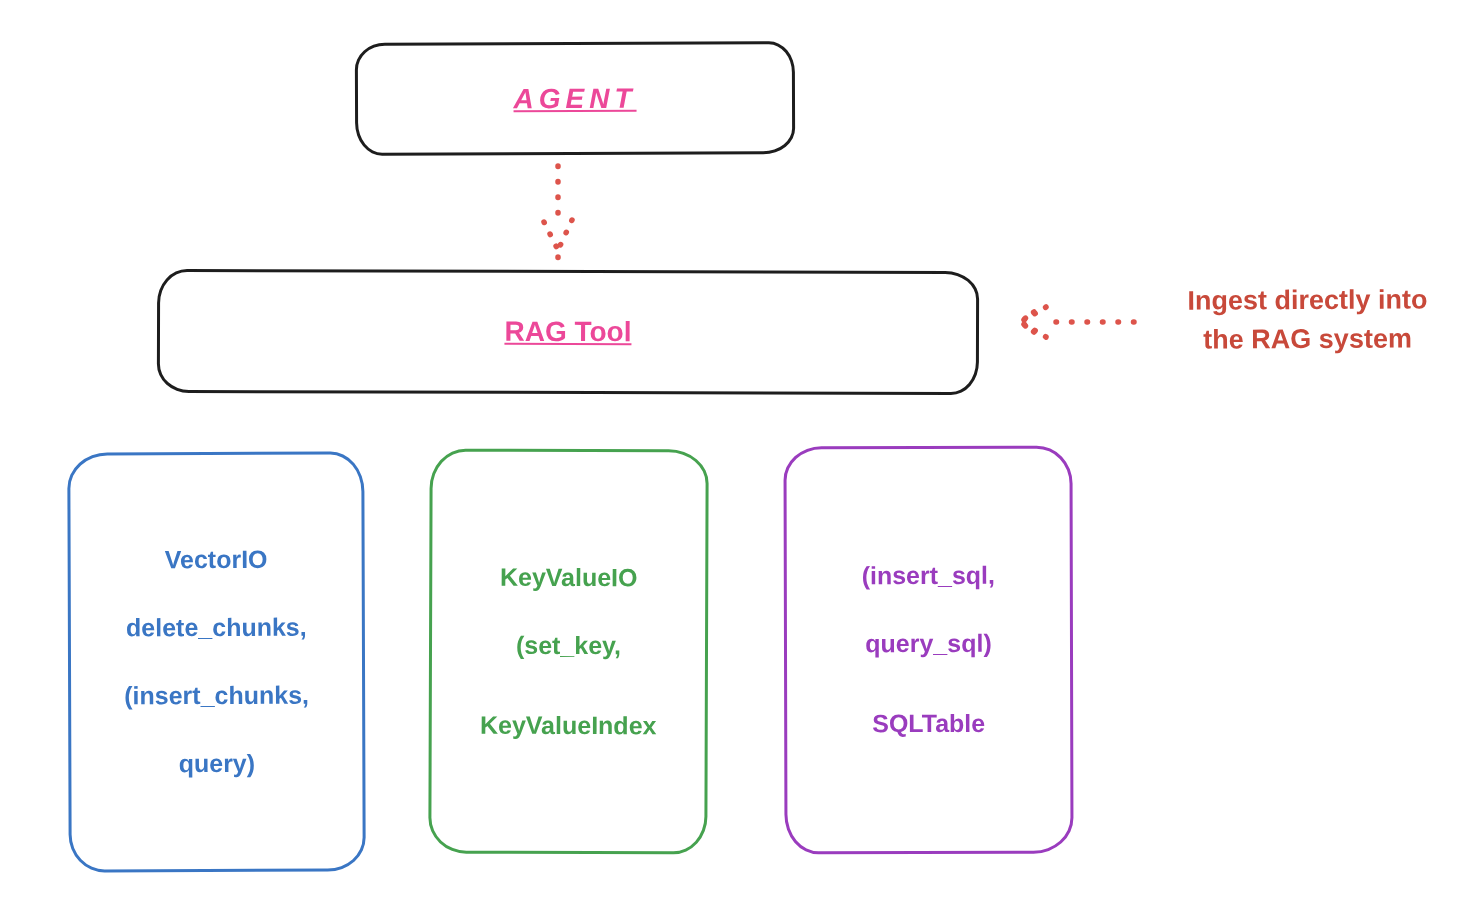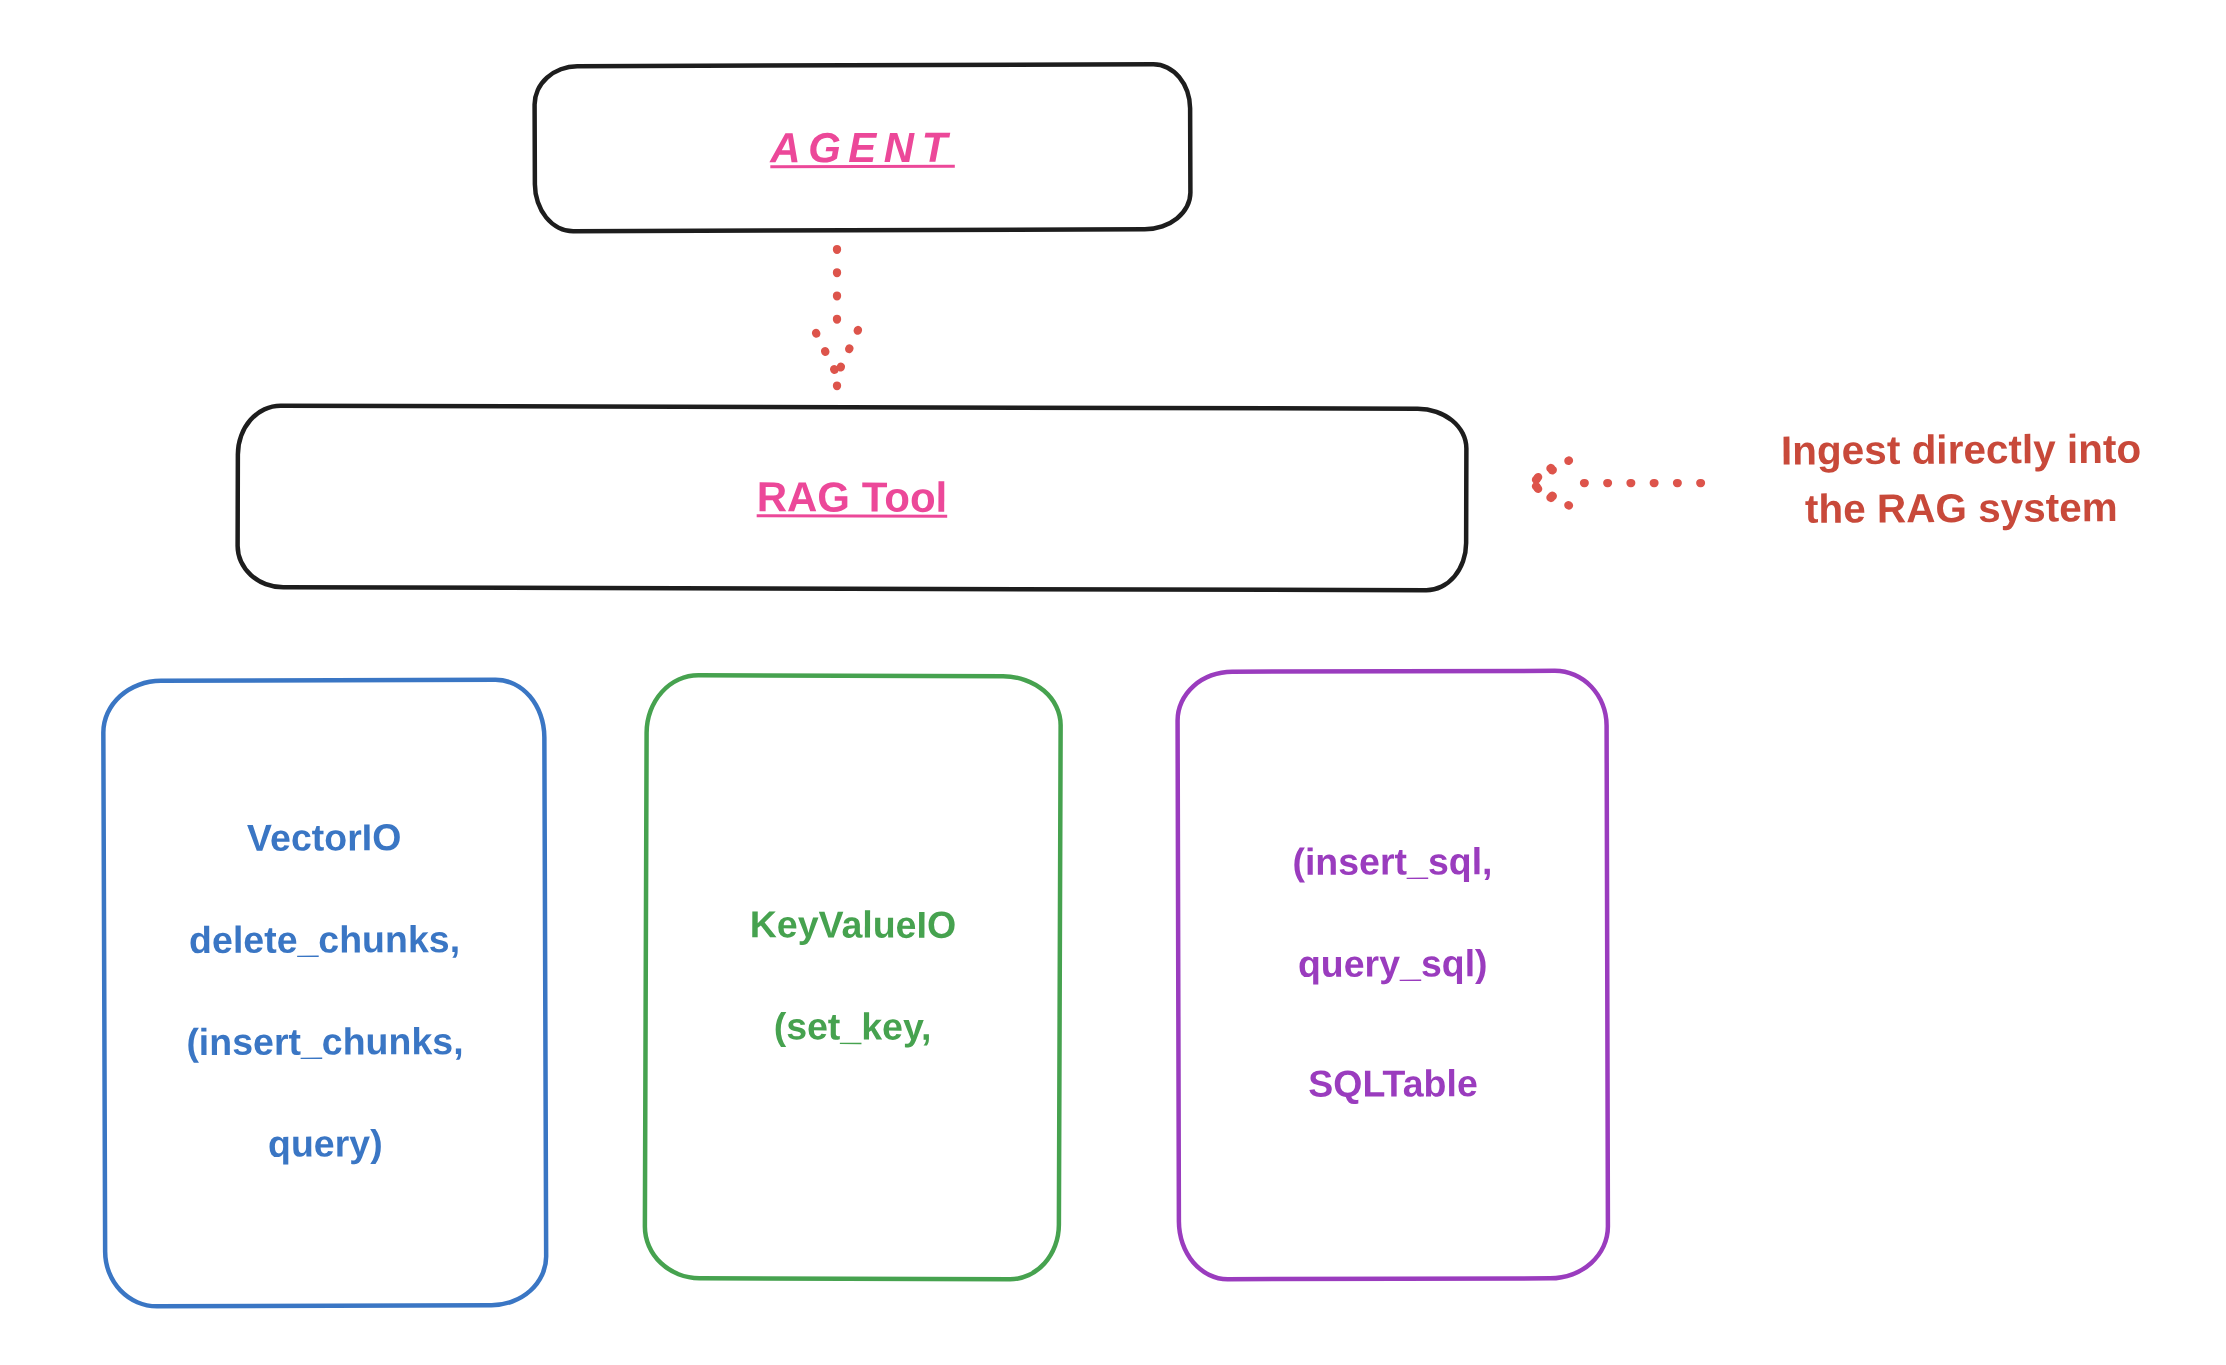--- a/index.html
+++ b/index.html
@@ -123,20 +123,21 @@
   <div class="card" id="card-vector">
     <div class="line">VectorIO</div>
     <div class="line">delete_chunks,</div>
     <div class="line">(insert_chunks,</div>
     <div class="line">query)</div>
   </div>
 
   <div class="card" id="card-keyvalue">
     <div class="line">KeyValueIO</div>
     <div class="line">(set_key,</div>
+    <div class="line index-line">KeyValueIndex</div>
   </div>
 
   <div class="card" id="card-relational">
     <div class="line">(insert_sql,</div>
     <div class="line">query_sql)</div>
     <div class="line index-line">SQLTable</div>
   </div>
 
 </div>
 

